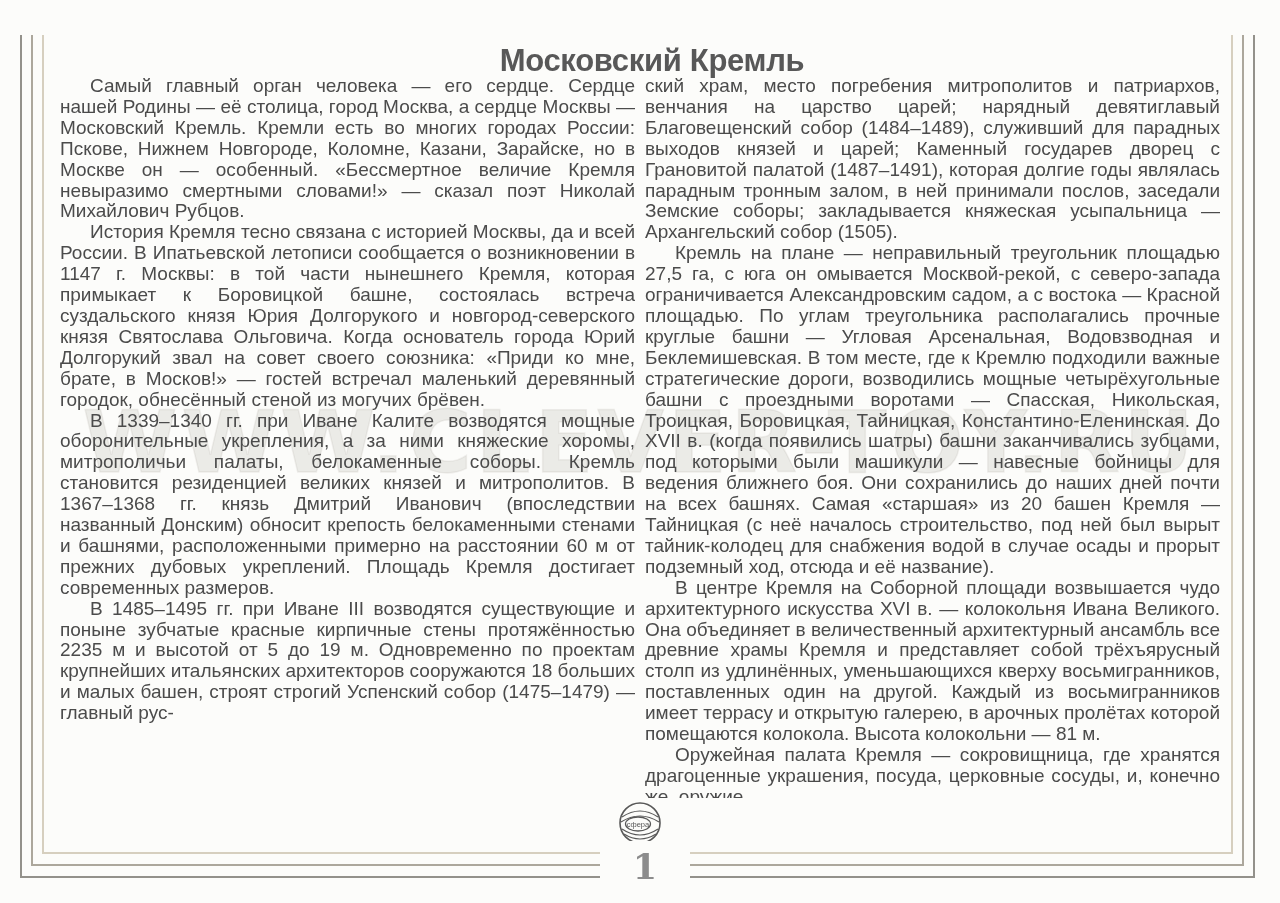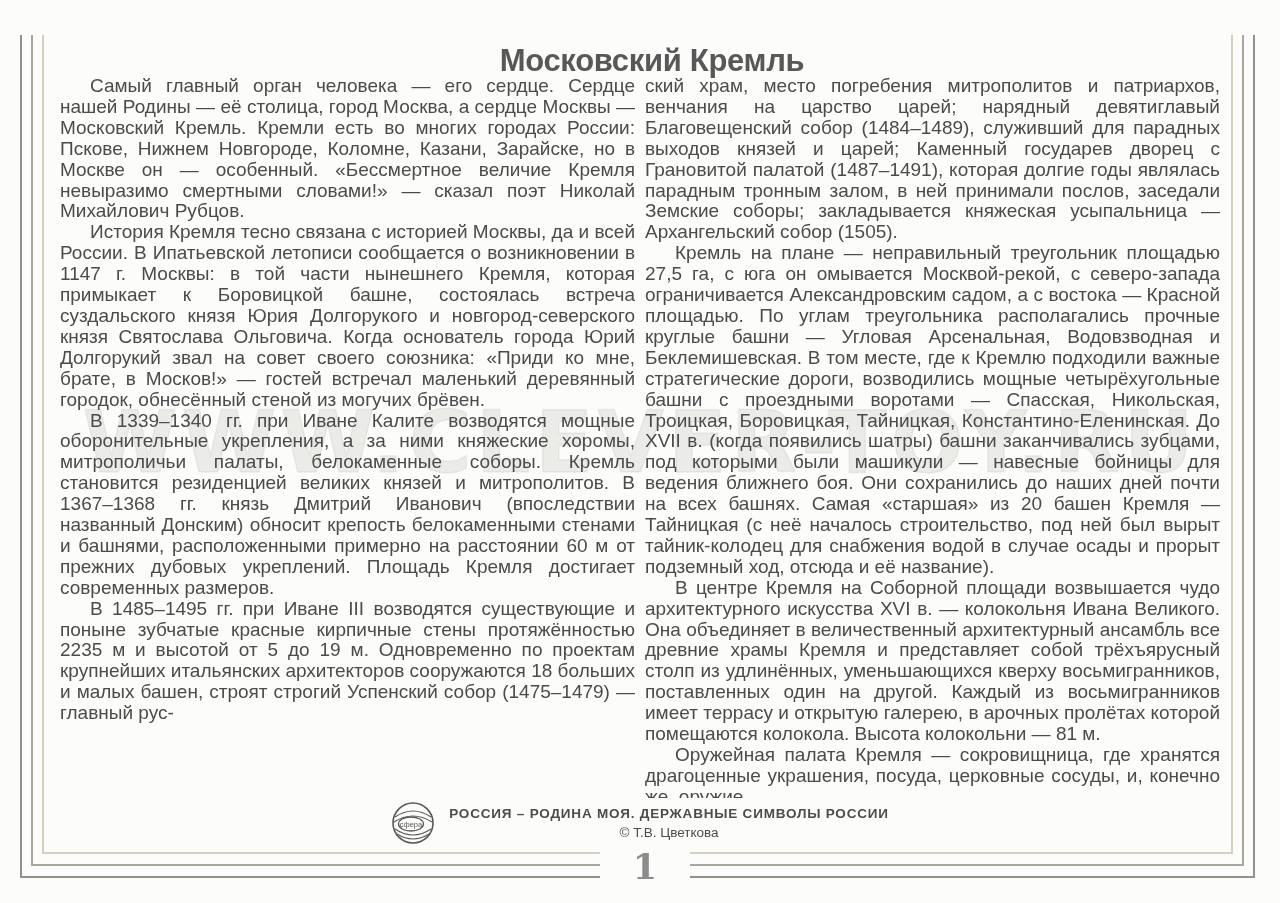--- a/index.html
+++ b/index.html
@@ -98,19 +98,15 @@
 <div class="footer">
   <svg class="logo" viewBox="0 0 44 44" xmlns="http://www.w3.org/2000/svg" aria-hidden="true">
     <circle cx="22" cy="22" r="20" fill="none" stroke="#585858" stroke-width="1.6"></circle>
     <path d="M4,16 Q22,4 40,16" fill="none" stroke="#585858" stroke-width="1.1"></path>
     <path d="M3,21 Q22,9 41,21" fill="none" stroke="#585858" stroke-width="1.1"></path>
     <path d="M4,28 Q22,40 40,28" fill="none" stroke="#585858" stroke-width="1.1"></path>
     <path d="M6,33 Q22,43 38,33" fill="none" stroke="#585858" stroke-width="1.1"></path>
     <ellipse cx="20" cy="23" rx="12.5" ry="7" fill="#fcfcfa" stroke="#585858" stroke-width="1.3"></ellipse>
     <text x="20" y="26" text-anchor="middle" font-size="7.5" fill="#585858" font-family="Liberation Sans, sans-serif">сфера</text>
   </svg>
-  <div class="brand-text">
-    <div class="series">РОССИЯ – РОДИНА МОЯ. ДЕРЖАВНЫЕ СИМВОЛЫ РОССИИ</div>
-    <div class="copyright">© Т.В. Цветкова</div>
-  </div>
 </div>
 
 <div class="pagenum">1</div>
 
 </body></html>

